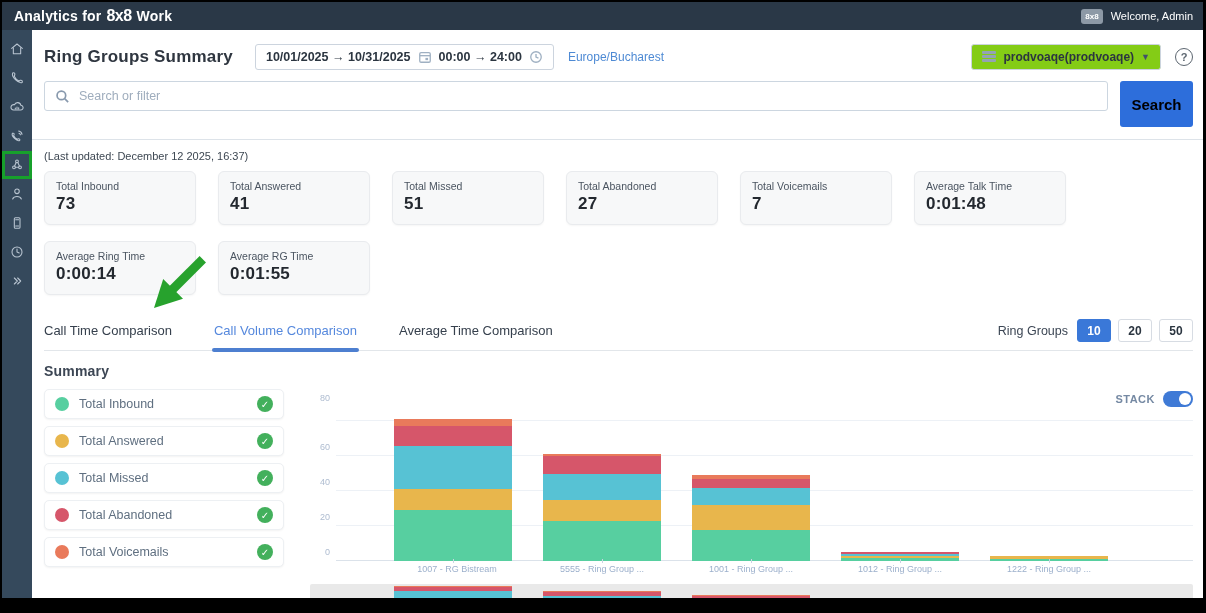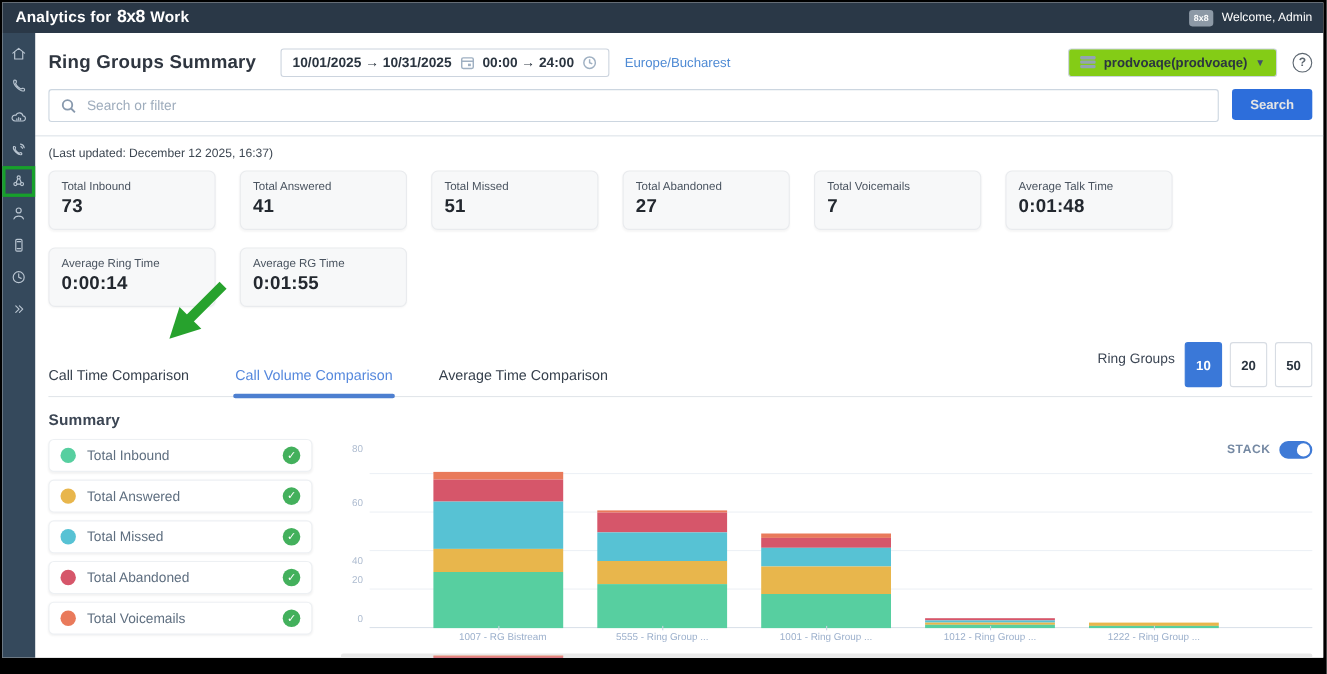--- a/index.html
+++ b/index.html
@@ -36,40 +36,40 @@
   .acct-icon { width:14px; height:12px; display:inline-block; }
   .acct-icon div { height:2.6px; background:#93a3b4; margin-bottom:1.4px; border-radius:1px; }
   .help-circle { width:18px; height:18px; border:1.6px solid #5c6670; border-radius:50%; color:#5c6670;
     font-size:11px; font-weight:bold; display:flex; align-items:center; justify-content:center; cursor:pointer; }
   
   .search-row { display:flex; margin-top:9px; gap:12px; }
   .search-box { flex:1; height:30px; border:1px solid #ccd6e0; border-radius:3px; display:flex; align-items:center; padding:0 10px; gap:9px; background:#fff; }
   .search-box svg { width:15px; height:15px; stroke:#8899ad; fill:none; stroke-width:1.8; }
   .search-box input { border:none; outline:none; flex:1; font-size:12.5px; color:#3a4552; font-family:inherit; }
   .search-box input::placeholder { color:#9fadbd; }
-  .search-btn { width:73px; height:28px; background:#2d6edb; color:#e5e5e5; border:none; border-radius:3px;
-    font-size:12px; font-weight:bold; cursor:pointer; font-family:inherit; }
+  .search-btn { width:73px; height:46px; background:#2d6edb; color:#000000; border:none; border-radius:3px;
+    font-size:15px; font-weight:bold; cursor:pointer; font-family:inherit; }
   .content-divider { border-top:1px solid #dde3e9; margin:12px -10px 0 -12px; }
   .last-updated { font-size:11px; color:#3d4752; margin-top:10px; }
   
   .metrics-grid { display:grid; grid-template-columns:repeat(6,152px); gap:16px 22px; margin-top:9px; }
   .metric-card { height:54px; background:#f7f8f9; border:1px solid #e9ebee; border-radius:6px; padding:8px 11px;
     box-shadow:0 1px 2px rgba(0,0,0,.04); }
   .metric-label { font-size:10.5px; color:#4a5460; }
   .metric-value { font-size:17px; font-weight:bold; color:#23282f; margin-top:2px; letter-spacing:.2px; }
   
   .tabs-row { display:flex; align-items:flex-end; margin-top:20px; border-bottom:1px solid #e2e6ea; position:relative; }
   .tabs { display:flex; gap:42px; }
   .tab { font-size:13px; color:#36404d; padding:8px 0 12px 0; cursor:pointer; position:relative; }
   .tab.active { color:#5588dd; }
   .tab.active::after { content:""; position:absolute; left:-2px; right:-2px; bottom:-2px; height:4px; background:#4d7fd0; border-radius:2px; }
   .rg-right { margin-left:auto; display:flex; align-items:center; gap:9px; padding-bottom:8px; }
   .rg-label { font-size:12.5px; color:#3c4654; }
-  .rg-btn { min-width:34px; height:41px; border:1px solid #d7dce3; background:#fff; border-radius:3px;
-    font-size:12px; font-weight:bold; color:#2b3540; cursor:pointer; font-family:inherit; padding:0 8px;margin-top:12px; }
+  .rg-btn { min-width:34px; height:23px; border:1px solid #d7dce3; background:#fff; border-radius:3px;
+    font-size:12px; font-weight:bold; color:#2b3540; cursor:pointer; font-family:inherit; padding:0 8px; }
   .rg-btn.active { background:#3a78d8; border-color:#3a78d8; color:#fff; }
   
   .summary-title { font-size:14px; font-weight:bold; color:#3c4654; margin-top:12px; letter-spacing:.2px; }
   .chart-row { display:flex; margin-top:10px; }
   .legend-col { width:240px; margin-right:26px; flex:none; }
   .legend-item { height:30px; background:#fff; border:1px solid #edf0f3; border-radius:5px; margin-bottom:7px;
     box-shadow:0 1px 2px rgba(0,0,0,.05); display:flex; align-items:center; padding:0 10px; gap:10px; cursor:pointer; }
   .legend-dot { width:14px; height:14px; border-radius:50%; flex:none; }
   .legend-label { font-size:12.5px; color:#5f6f80; flex:1; }
   .legend-check { width:16px; height:16px; border-radius:50%; background:#43b05c; color:#fff; font-size:10px;
@@ -304,21 +304,21 @@
           <div class="toggle">
               <div class="knob"></div>
             </div>
         </div>
         <div class="plot" id="plot">
             <div class="gridline zero" style="bottom: 0px;"></div>
             <div class="ytick" style="bottom: 0px;">0</div>
             <div class="gridline" style="bottom: 35px;"></div>
             <div class="ytick" style="bottom: 35px;">20</div>
             <div class="gridline" style="bottom: 70px;"></div>
-            <div class="ytick" style="bottom: 52px;">40</div>
+            <div class="ytick" style="bottom: 70px;">40</div>
             <div class="gridline" style="bottom: 105px;"></div>
             <div class="ytick" style="bottom: 105px;">60</div>
             <div class="gridline" style="bottom: 140px;"></div>
             <div class="ytick" style="bottom: 154px;">80</div>
             <div class="bar" style="left: 58px;">
               <div class="seg" style="height: 50.75px; background: rgb(87, 207, 160);"></div>
               <div class="seg" style="height: 21px; background: rgb(232, 182, 76);"></div>
               <div class="seg" style="height: 43.75px; background: rgb(87, 194, 212);"></div>
               <div class="seg" style="height: 19.25px; background: rgb(214, 86, 106);"></div>
               <div class="seg" style="height: 7px; background: rgb(233, 122, 91);"></div>

